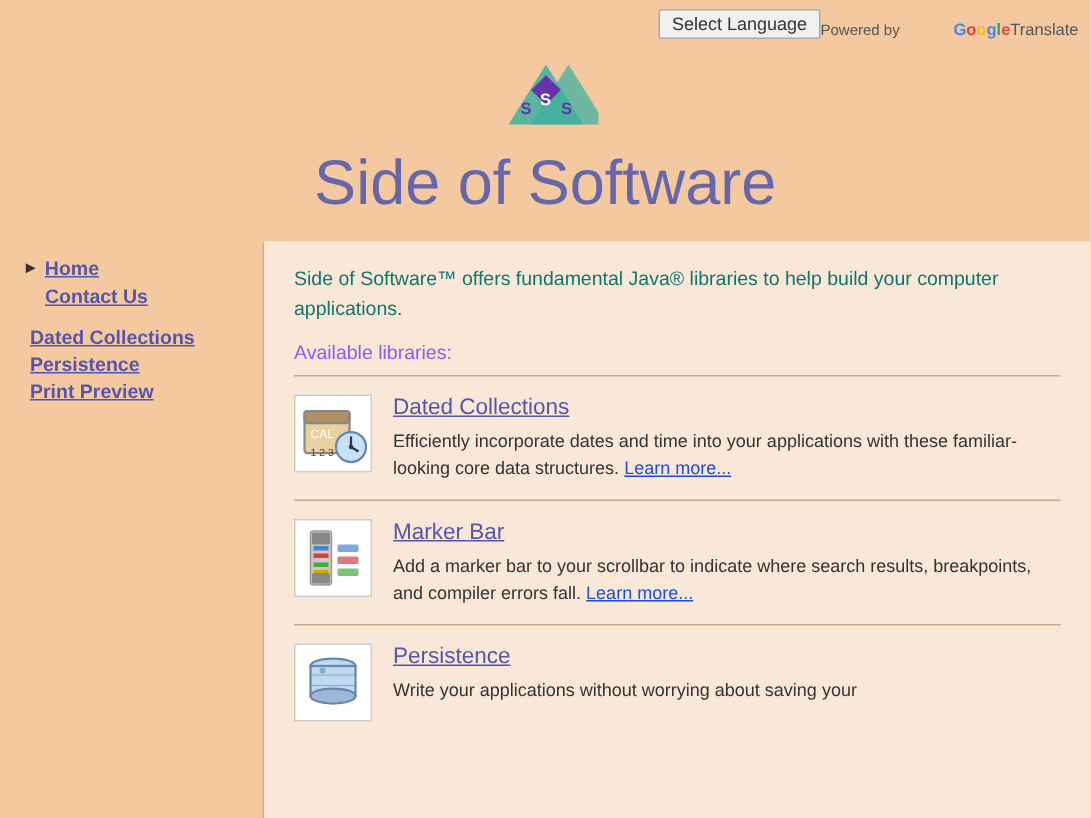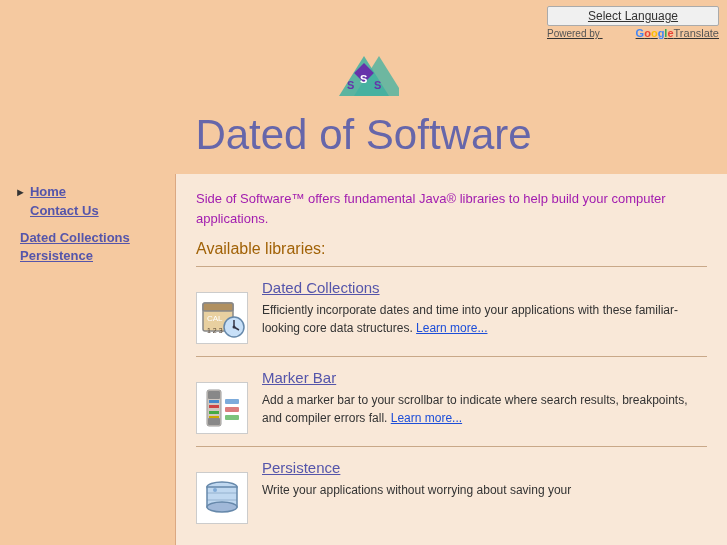--- a/index.html
+++ b/index.html
@@ -13,22 +13,22 @@
 
     
     #top-bar {
       background: #f5c9a0;
       text-align: right;
       padding: 6px 8px 2px 8px;
     }
 
     #translate-widget {
       display: inline-flex;
-      flex-direction: column;
-      text-decoration: underline;
+      flex-direction: row;
+      align-items: flex-end;
     }
 
     #language-select-btn {
       background: #f0f0f0;
       border: 1px solid #aaa;
       padding: 2px 8px;
       font-size: 12px;
       cursor: pointer;
       border-radius: 2px;
       color: #333;
@@ -127,49 +127,48 @@
     
     #content-area {
       background: #f9e8d8;
       flex: 1;
       padding: 15px 20px;
       border-left: 1px solid #dba882;
     }
 
     #intro-text {
       font-size: 13px;
-      color: #a21caf;
+      color: #0f766e;
       margin-bottom: 12px;
       line-height: 1.5;
     }
 
     #available-label {
-      font-size: 16px;
-      color: #a16207;
+      font-size: 13px;
+      color: #8b5cf6;
       margin-bottom: 8px;
     }
 
     .library-item {
       border-top: 1px solid #c9a888;
       padding: 12px 0;
       display: flex;
       align-items: flex-start;
       gap: 14px;
     }
 
     .library-icon {
       width: 52px;
       height: 52px;
       flex-shrink: 0;
       border: 1px solid #ccc;
       background: #fff;
       display: flex;
       align-items: center;
       justify-content: center;
-      margin-top: 13px;
     }
 
     .library-info {
       flex: 1;
     }
 
     .library-title {
       color: #5555aa;
       text-decoration: underline;
       font-size: 15px;
@@ -213,40 +212,43 @@
     <polygon points="10,45 35,5 60,45" fill="#40b0a0" opacity="0.85"></polygon>
 
     <polygon points="25,45 50,5 75,45" fill="#40b0a0" opacity="0.75"></polygon>
 
     <rect x="28" y="15" width="14" height="14" fill="#6633aa" transform="rotate(45 35 22)"></rect>
 
     <text x="18" y="38" font-size="11" font-weight="bold" fill="#6633aa" font-family="Arial">S</text>
     <text x="31" y="32" font-size="11" font-weight="bold" fill="#fff" font-family="Arial">S</text>
     <text x="45" y="38" font-size="11" font-weight="bold" fill="#6633aa" font-family="Arial">S</text>
   </svg>
-  <h1 id="site-title">Dated of Software</h1>
+  <h1 id="site-title">Side of Software</h1>
 </div>
 
 <div id="main-layout">
 
   <nav id="sidebar">
     <div id="nav-home-item">
       <span id="home-arrow">►</span>
       <a class="nav-link">Home</a>
     </div>
     <div id="contact-us-item">
       <a class="nav-link">Contact Us</a>
     </div>
 
 
     <div class="sidebar-product-item">
       <a class="nav-link">Dated Collections</a>
     </div>
     <div class="sidebar-product-item">
       <a class="nav-link">Persistence</a>
+    </div>
+    <div class="sidebar-product-item">
+      <a class="nav-link">Print Preview</a>
     </div>
   </nav>
 
   <div id="content-area">
     <p id="intro-text">Side of Software™ offers fundamental Java® libraries to help build your computer applications.</p>
     <p id="available-label">Available libraries:</p>
 
     <div class="library-item">
       <div class="library-icon">
         <svg width="46" height="46" viewBox="0 0 46 46" xmlns="http://www.w3.org/2000/svg">

